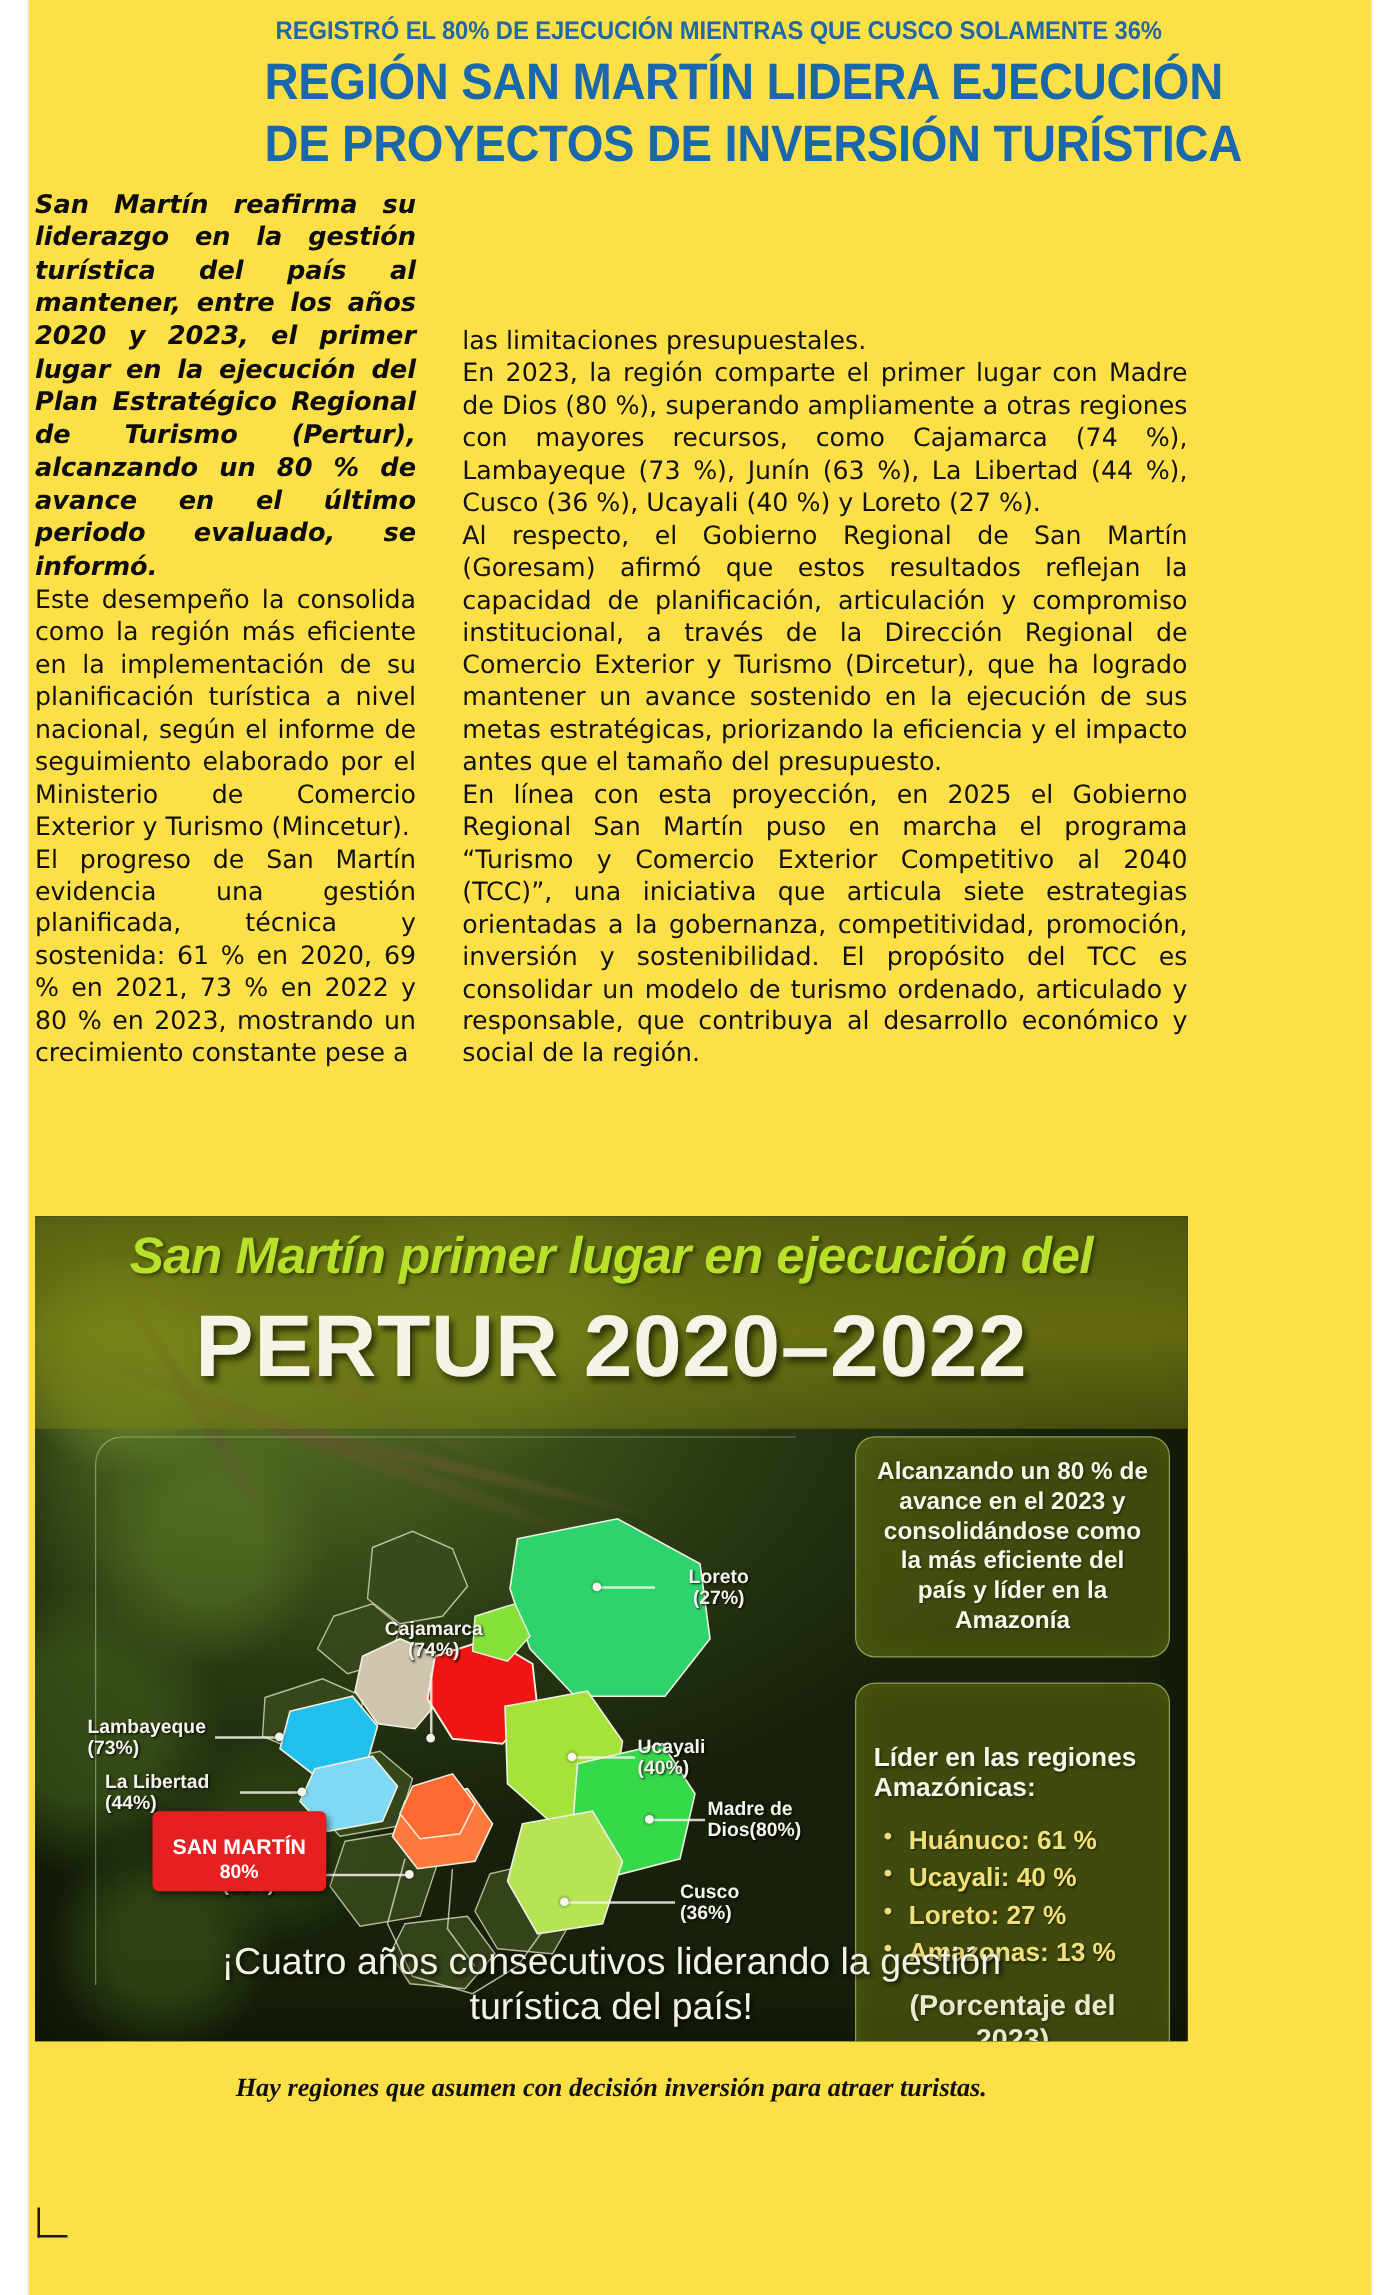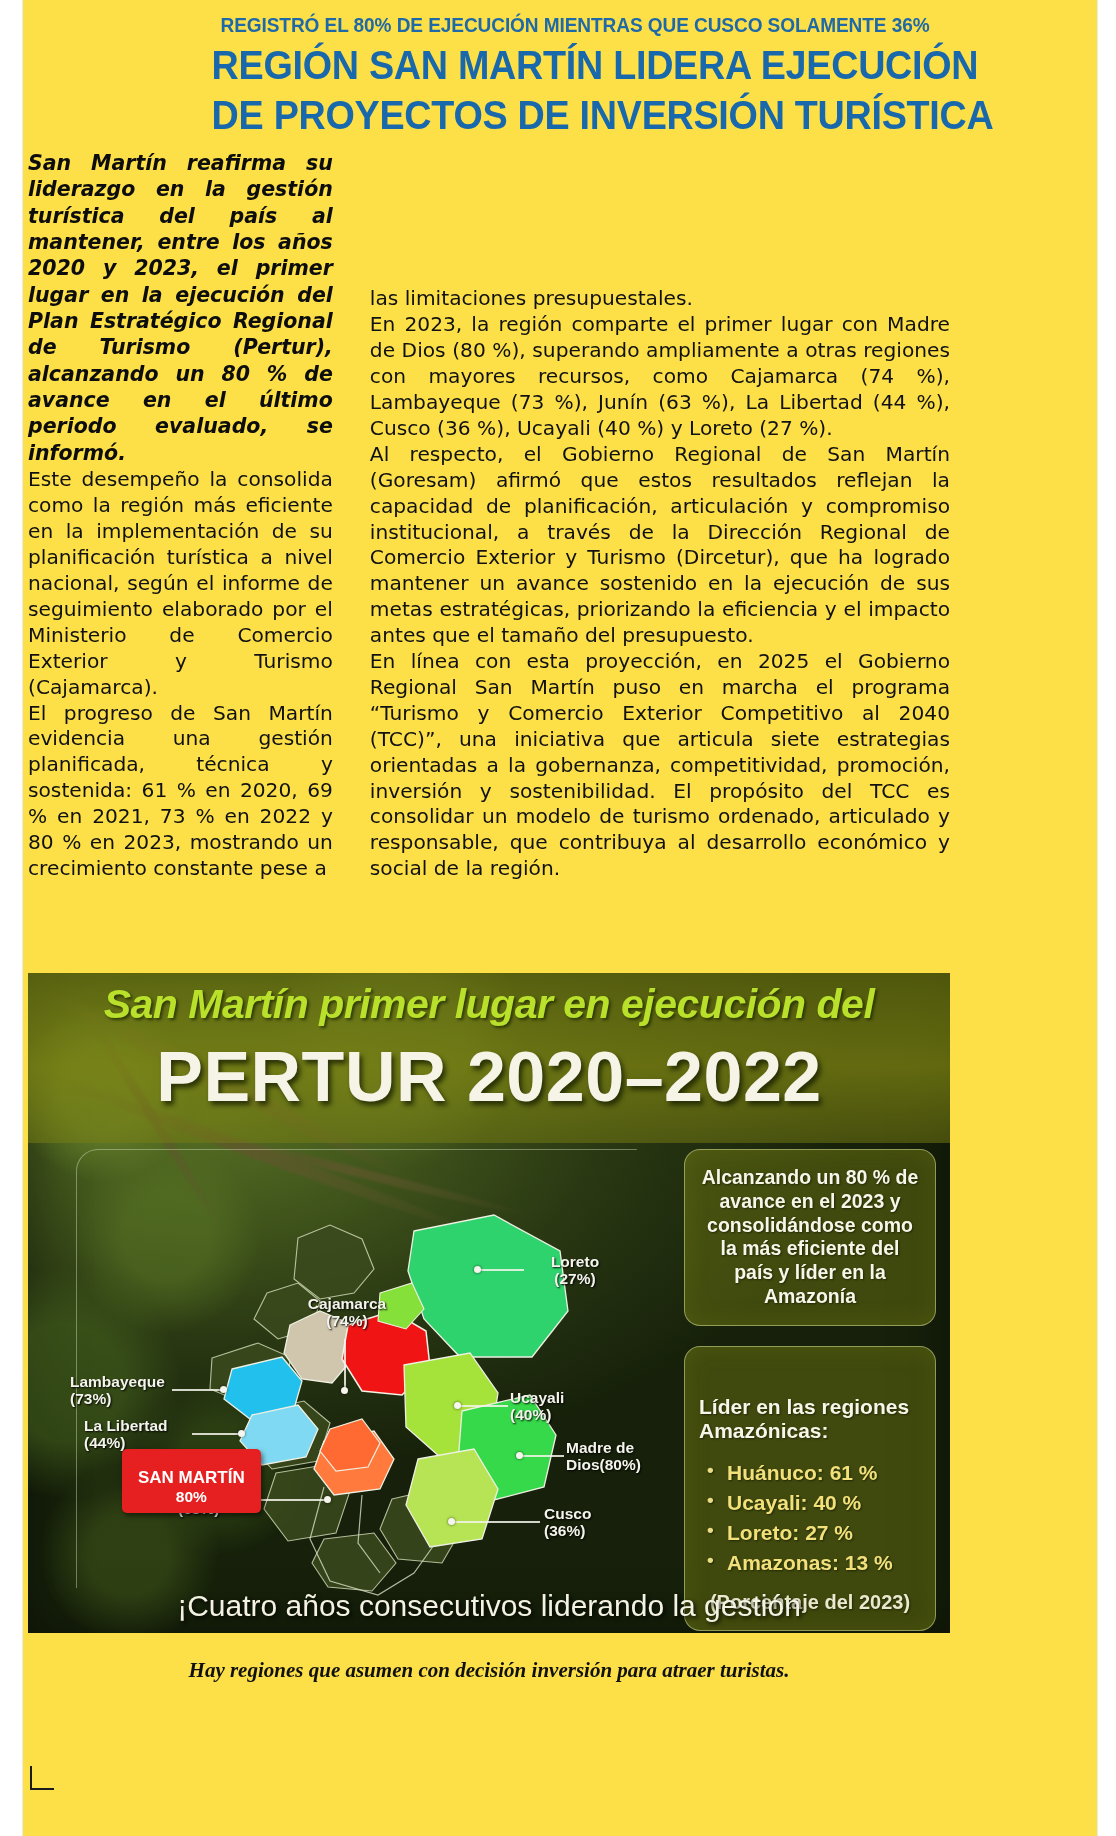--- a/index.html
+++ b/index.html
@@ -291,21 +291,21 @@
   }
   .bullets li::before {
     content: "•";
     position: absolute;
     left: 2px; top: -1px;
     color: #e9dd86;
     font-size: 19px;
   }
   .panel-note {
     color: #eae8cd;
-    font-size: 20px;
+    font-size: 23px;
     font-weight: bold;
     text-align: center;
     margin-top: 14px;
     text-shadow: 1px 1px 2px rgba(20,26,0,0.7);
   }
 
   
   .ig-footer {
     position: absolute;
     left: 0; right: 0;
@@ -347,21 +347,21 @@
   <div class="headline-wrap">
     <div class="kicker">REGISTRÓ EL 80% DE EJECUCIÓN MIENTRAS QUE CUSCO SOLAMENTE 36%</div>
     <div class="headline">REGIÓN SAN MARTÍN LIDERA EJECUCIÓN</div>
     <div class="headline">DE PROYECTOS DE INVERSIÓN TURÍSTICA</div>
   </div>
 
   <div class="body-cols">
 
     <div class="col-left">
       <p class="lead">San Martín reafirma su liderazgo en la gestión turística del país al mantener, entre los años 2020 y 2023, el primer lugar en la ejecución del Plan Estratégico Regional de Turismo (Pertur), alcanzando un 80 % de avance en el último periodo evaluado, se informó.</p>
-      <p class="para">Este desempeño la consolida como la región más eficiente en la implementación de su planificación turística a nivel nacional, según el informe de seguimiento elaborado por el Ministerio de Comercio Exterior y Turismo (Cajamarca).</p>
+      <p class="para">Este desempeño la consolida como la región más eficiente en la implementación de su planificación turística a nivel nacional, según el informe de seguimiento elaborado por el Ministerio de Comercio Exterior y Turismo (Mincetur).</p>
       <p class="para">El progreso de San Martín evidencia una gestión planificada, técnica y sostenida: 61 % en 2020, 69 % en 2021, 73 % en 2022 y 80 % en 2023, mostrando un crecimiento constante pese a</p>
     </div>
 
     <div class="col-right">
       <p class="para">las limitaciones presupuestales.</p>
       <p class="para">En 2023, la región comparte el primer lugar con Madre de Dios (80 %), superando ampliamente a otras regiones con mayores recursos, como Cajamarca (74 %), Lambayeque (73 %), Junín (63 %), La Libertad (44 %), Cusco (36 %), Ucayali (40 %) y Loreto (27 %).</p>
       <p class="para">Al respecto, el Gobierno Regional de San Martín (Goresam) afirmó que estos resultados reflejan la capacidad de planificación, articulación y compromiso institucional, a través de la Dirección Regional de Comercio Exterior y Turismo (Dircetur), que ha logrado mantener un avance sostenido en la ejecución de sus metas estratégicas, priorizando la eficiencia y el impacto antes que el tamaño del presupuesto.</p>
       <p class="para">En línea con esta proyección, en 2025 el Gobierno Regional San Martín puso en marcha el programa “Turismo y Comercio Exterior Competitivo al 2040 (TCC)”, una iniciativa que articula siete estrategias orientadas a la gobernanza, competitividad, promoción, inversión y sostenibilidad. El propósito del TCC es consolidar un modelo de turismo ordenado, articulado y responsable, que contribuya al desarrollo económico y social de la región.</p>
     </div>
   </div>
@@ -495,18 +495,19 @@
           <li>Ucayali: 40 %</li>
           <li>Loreto: 27 %</li>
           <li>Amazonas: 13 %</li>
         </ul>
         <div class="panel-note">(Porcentaje del 2023)</div>
       </div>
     </div>
 
     <div class="ig-footer">
       <div>¡Cuatro años consecutivos liderando la gestión</div>
+      <div>turística del país!</div>
     </div>
   </div>
 
   <div class="caption">Hay regiones que  asumen con decisión inversión para atraer turistas.</div>
 
 </div>
 
 </body></html>

